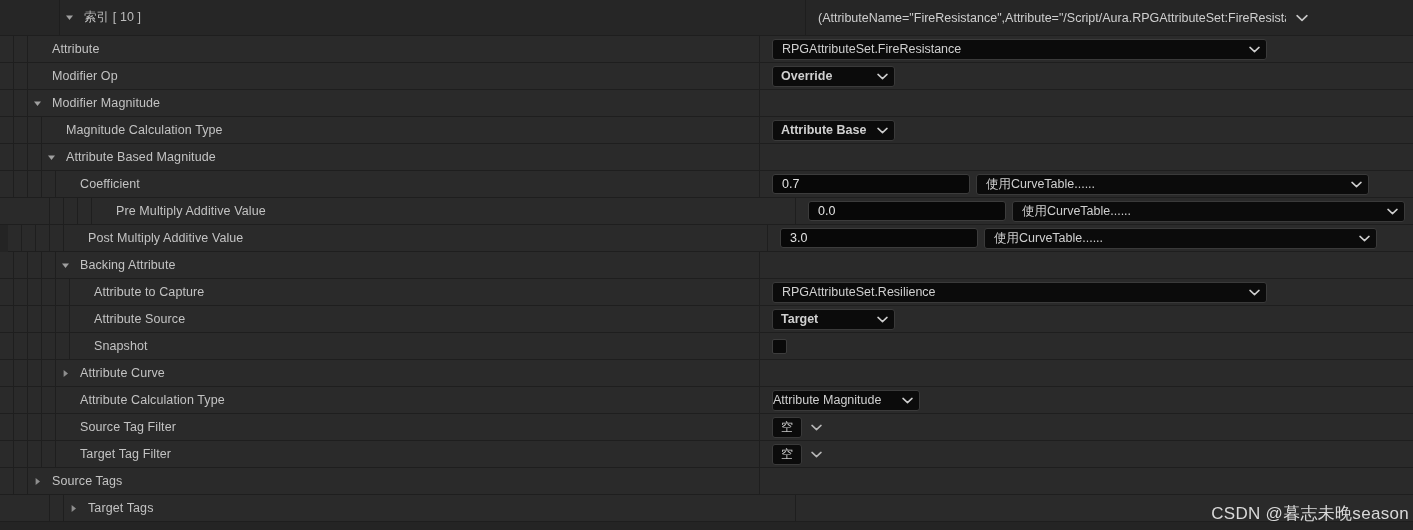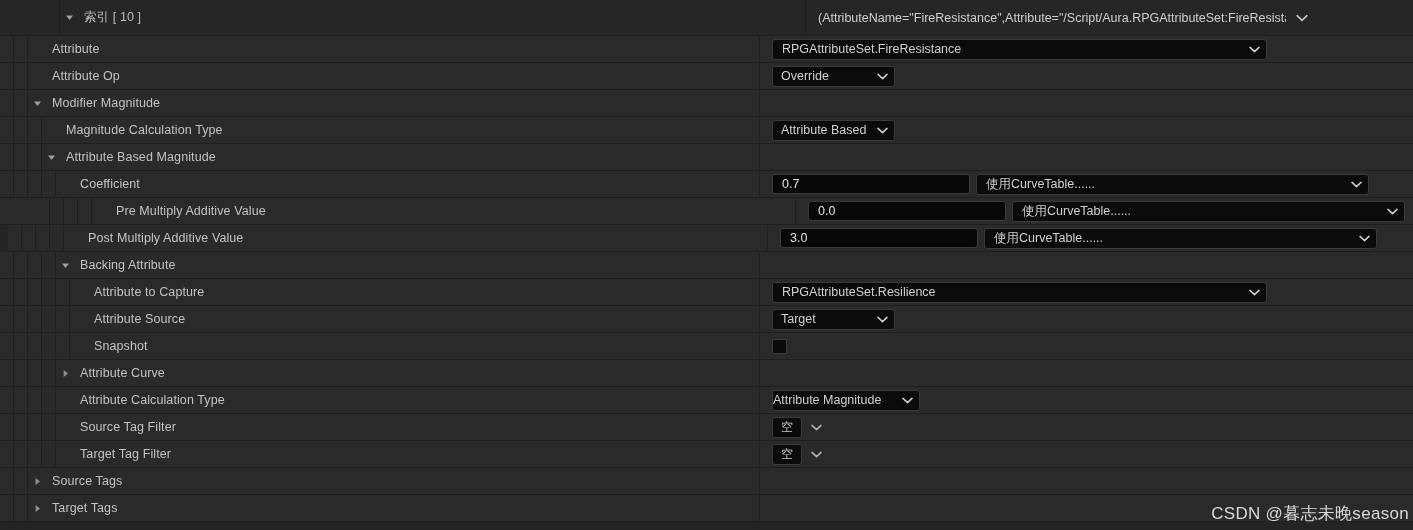--- a/index.html
+++ b/index.html
@@ -120,21 +120,21 @@
   }
   .combo .chev {
     margin-left: 10px;
     flex: 0 0 auto;
     display: flex;
     align-items: center;
   }
 
   .combo.wide   { width: 495px; }
   .combo.curve  { width: 393px; }
-  .combo.narrow { width: 123px; padding-left: 8px; }
+  .combo.narrow { width: 123px; padding-left: 8px; font-weight: bold; }
   .combo.mag    { width: 148px; padding-left: 0; }
 
   .textish {
     color: #cfcfcf;
     font-size: 12.5px;
     white-space: nowrap;
     overflow: hidden;
     display: block;
     width: 468px;
     text-overflow: clip;
@@ -249,21 +249,21 @@
           </div>
         </div>
       </div>
       <div class="row cat-row" style="height: 27px;">
         <div class="name-cell">
           <div class="guides">
             <div class="guide first"></div>
             <div class="guide"></div>
           </div>
           <div class="twisty empty"></div>
-          <span class="name-label">Attribute Op</span>
+          <span class="name-label">Modifier Op</span>
         </div>
         <div class="value-cell">
           <div class="combo narrow">
             <span class="ctext">Override</span>
             <span class="chev">
               <svg width="11" height="7" viewBox="0 0 11 7">
                 <path d="M1 1.4 L5.5 5.6 L10 1.4" stroke="#cfcfcf" stroke-width="1.5" fill="none" stroke-linecap="round" stroke-linejoin="round"></path>
               </svg>
             </span>
           </div>
@@ -566,21 +566,21 @@
           </div>
           <div class="twisty">
             <svg width="9" height="9" viewBox="0 0 9 9">
               <path d="M2.6 1 L7 4.5 L2.6 8 Z" fill="#8e8e8e"></path>
             </svg>
           </div>
           <span class="name-label">Source Tags</span>
         </div>
         <div class="value-cell"></div>
       </div>
-      <div class="row cat-row" style="height: 27px;">
+      <div class="row cat-row" style="height: 27px; padding-left: 36px;">
         <div class="name-cell">
           <div class="guides">
             <div class="guide first"></div>
             <div class="guide"></div>
           </div>
           <div class="twisty">
             <svg width="9" height="9" viewBox="0 0 9 9">
               <path d="M2.6 1 L7 4.5 L2.6 8 Z" fill="#8e8e8e"></path>
             </svg>
           </div>

